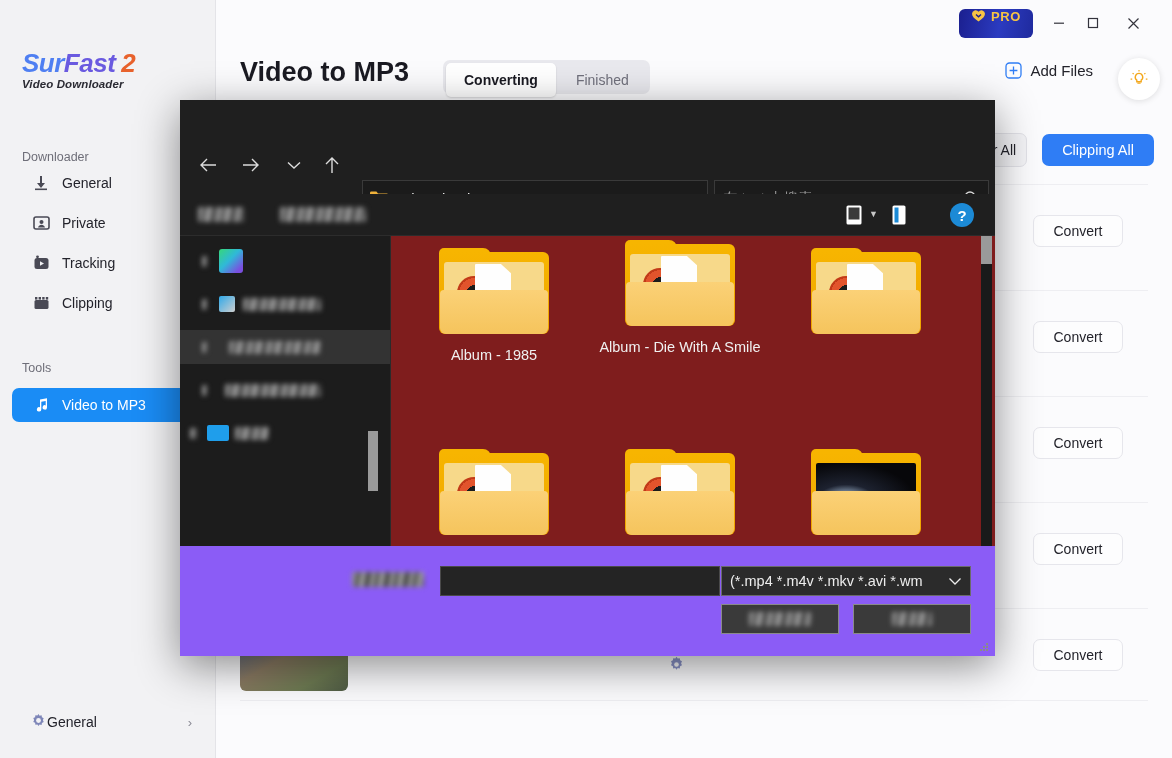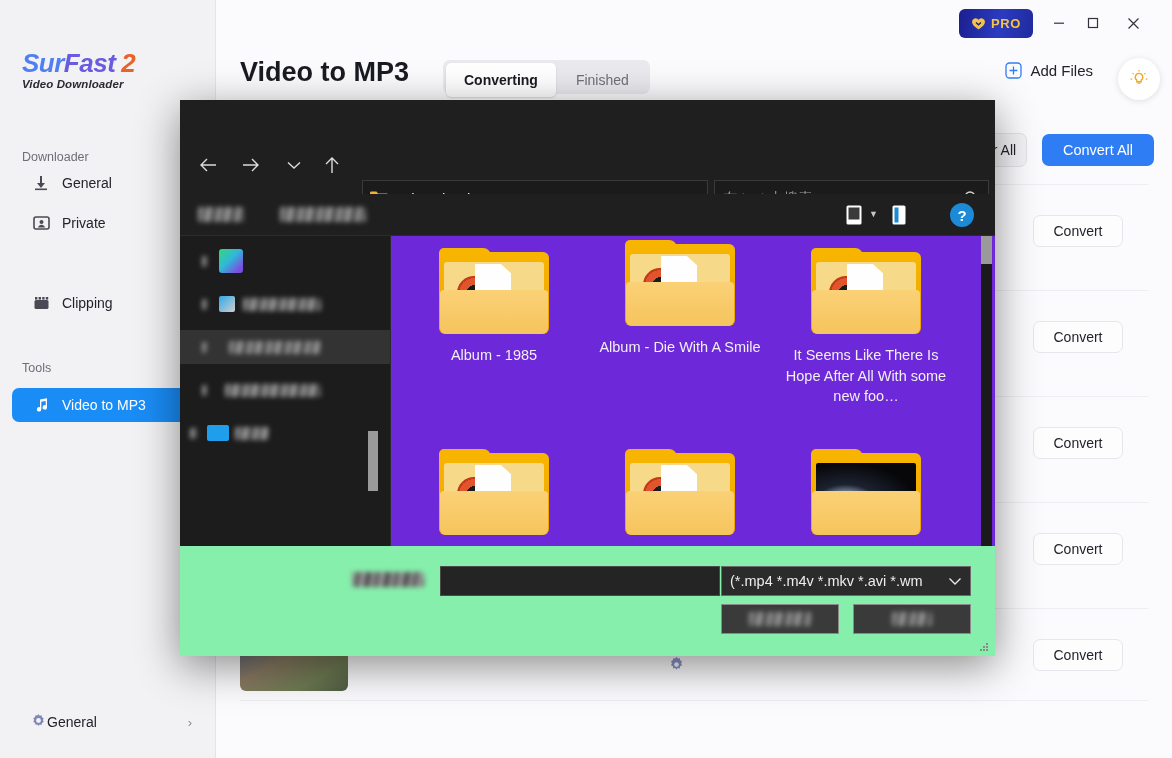--- a/index.html
+++ b/index.html
@@ -40,21 +40,21 @@
     display: flex; align-items: center; padding-left: 18px; font-size: 14px; color: #23232b;
   }
   .settings-row .chev { margin-left: auto; margin-right: 12px; color: #8a8a95; font-size: 13px; }
 
   
   .main { position: absolute; left: 216px; top: 0; width: 956px; height: 758px; background: #fbfbfd; }
   .topbar { position: absolute; left: 0; top: 0; width: 956px; height: 44px; background: #fbfbfd; }
   .pro-badge {
     position: absolute; right: 139px; top: 9px; width: 74px; height: 29px;
     border-radius: 6px; background: linear-gradient(100deg,#1b1f8f 0%,#2b3bc0 55%,#1f2a9e 100%);
-    display: flex; align-items: center; justify-content: center; gap: 5px;
+    display: flex; align-items: flex-start; justify-content: center; gap: 5px;
     color: #f6c444; font-size: 13px; font-weight: bold; letter-spacing: 0.6px;
   }
   .wbtn { position: absolute; top: 10px; width: 28px; height: 26px;
     display: flex; align-items: center; justify-content: center; color: #33333c; }
   .page-title { position: absolute; left: 24px; top: 57px; font-size: 27px; font-weight: bold; color: #1a1a22; }
   .tabs {
     position: absolute; left: 227px; top: 60px; height: 34px; border-radius: 7px;
     background: #e9e9ee; display: flex; padding: 3px; gap: 2px;
   }
   .tab { height: 28px; padding: 17px 18px; border-radius: 5px; display: flex; align-items: center;
@@ -126,21 +126,21 @@
   .viewicon { position: absolute; top: 10px; width: 22px; height: 22px; }
   .help-circ { position: absolute; left: 770px; top: 9px; width: 24px; height: 24px; border-radius: 12px;
     background: #1c8ad6; color: #fff; display: flex; align-items: center; justify-content: center;
     font-size: 15px; font-weight: bold; }
 
   .dlg-left { position: absolute; left: 0; top: 136px; width: 210px; height: 310px; background: #1c1c1c; }
   .tree-row { position: absolute; left: 0; width: 210px; height: 34px; display: flex; align-items: center; }
   .tree-row.sel { background: #333333; }
   .dlg-sep { position: absolute; left: 210px; top: 136px; width: 1px; height: 310px; background: #2b2b2b; }
   .dlg-files { position: absolute; left: 211px; top: 136px; width: 604px; height: 310px;
-    background: #6d28d9; overflow: hidden; }
+    background: #7f1d1d; overflow: hidden; }
   .fitem { position: absolute; width: 186px; text-align: center; }
   .folder { position: relative; width: 110px; height: 88px; margin: 0 auto; }
   .fold-back { position: absolute; left: 0; top: 4px; width: 110px; height: 82px; border-radius: 5px 6px 6px 6px;
     background: linear-gradient(180deg,#f7b500 0%,#f0a500 100%); }
   .fold-tab { position: absolute; left: 0; top: 0; width: 52px; height: 14px; border-radius: 5px 8px 0 0;
     background: #f7b500; }
   .fold-inner { position: absolute; left: 5px; top: 14px; width: 100px; height: 54px; border-radius: 3px;
     background: #f7d98a; }
   .fold-front { position: absolute; left: 1px; top: 42px; width: 108px; height: 44px; border-radius: 4px 4px 6px 6px;
     background: linear-gradient(180deg,#fbd177 0%,#f5c45c 100%); }
@@ -148,21 +148,21 @@
     border-radius: 1px; clip-path: polygon(0 0, 72% 0, 100% 22%, 100% 100%, 0 100%); }
   .disc-icon { position: absolute; left: 18px; top: 28px; width: 34px; height: 34px; border-radius: 17px;
     background: radial-gradient(circle at 50% 50%, #1b1b1b 0 32%, #e2542c 32% 62%, #c23a18 62% 100%); }
   .img-thumb { position: absolute; left: 5px; top: 14px; width: 100px; height: 52px; border-radius: 2px;
     background: radial-gradient(ellipse at 30% 72%, #ffffff 0 3%, #9fb6d0 3% 9%, #1d2230 30%, #07070a 70%); }
   .flabel { margin-top: 9px; font-size: 14.5px; line-height: 20.5px; color: #f0f0f0; padding: 0 6px; }
   .vscroll { position: absolute; right: 3px; top: 0; width: 11px; height: 310px; background: #1a1a1a; }
   .vthumb { position: absolute; left: 0; top: 123px; width: 11px; height: 28px; background: #9a9a9a; }
   .leftscroll { position: absolute; left: 188px; top: 195px; width: 10px; height: 60px; background: #9a9a9a; }
 
-  .dlg-bottom { position: absolute; left: 0; top: 446px; width: 815px; height: 110px; background: #86efac; }
+  .dlg-bottom { position: absolute; left: 0; top: 446px; width: 815px; height: 110px; background: #8b5cf6; }
   .fnamebox { position: absolute; left: 260px; top: 20px; width: 280px; height: 30px;
     border: 1px solid #4a4a4a; background: #242424; }
   .filterbox { position: absolute; left: 541px; top: 20px; width: 250px; height: 30px;
     border: 1px solid #6a6a6a; background: #2b2b2b; display: flex; align-items: center;
     padding: 0 8px; color: #ededed; font-size: 14.5px; white-space: nowrap; overflow: hidden; }
   .dbtn { position: absolute; top: 58px; height: 30px; border: 1px solid #8a8a8a;
     background: #3a3a3a; display: flex; align-items: center; justify-content: center; }
   .grip { position: absolute; right: 5px; bottom: 4px; width: 12px; height: 12px; }
 </style>
 </head>
@@ -194,20 +194,30 @@
     <div class="nav-item" style="top:166px">
       <span class="ic">
         <svg width="16" height="16" viewBox="0 0 16 16">
             <path d="M7 1h2v7h3l-4 5-4-5h3z" fill="#4a4a55"></path>
             <rect x="2" y="13.5" width="12" height="1.6" fill="#4a4a55"></rect>
           </svg>
       </span>
       <span>General</span>
     </div>
 
+    <div class="nav-item" style="top:246px">
+      <span class="ic">
+        <svg width="17" height="16" viewBox="0 0 17 16">
+            <rect x="1.5" y="3" width="14" height="11" rx="2.5" fill="#4a4a55"></rect>
+            <circle cx="4.5" cy="1.8" r="1.4" fill="#4a4a55"></circle>
+            <path d="M7 6.2l4 2.3-4 2.3z" fill="#f2f2f4"></path>
+          </svg>
+      </span>
+      <span>Tracking</span>
+    </div>
 
     <div class="nav-item" style="top:286px">
       <span class="ic">
         <svg width="17" height="16" viewBox="0 0 17 16">
             <rect x="1.5" y="5" width="14" height="9" rx="1.6" fill="#4a4a55"></rect>
             <rect x="2" y="2" width="2.4" height="2.6" fill="#4a4a55"></rect>
             <rect x="5.6" y="2" width="2.4" height="2.6" fill="#4a4a55"></rect>
             <rect x="9.2" y="2" width="2.4" height="2.6" fill="#4a4a55"></rect>
             <rect x="12.8" y="2" width="2.4" height="2.6" fill="#4a4a55"></rect>
           </svg>
@@ -287,21 +297,21 @@
         <g stroke="#f3a81d" stroke-width="1.2">
             <path d="M10 1v1.6M3.6 4.1l1.1 1.1M16.4 4.1l-1.1 1.1M1.6 10.2h1.6M16.8 10.2h1.6"></path>
           </g>
       </svg>
     </div>
 
     <div class="clear-all">
       <span>Clear All</span>
     </div>
     <div class="convert-all">
-      <span>Convert All</span>
+      <span>Clipping All</span>
     </div>
 
     <div class="convert-btn" style="top:215px">Convert</div>
     <div class="convert-btn" style="top:321px">Convert</div>
     <div class="convert-btn" style="top:427px">Convert</div>
     <div class="convert-btn" style="top:533px">Convert</div>
     <div class="convert-btn" style="top:639px">Convert</div>
 
     <div class="row-div" style="top:184px"></div>
     <div class="row-div" style="top:290px"></div>
@@ -453,21 +463,20 @@
       </div>
       <div class="fitem" style="left:382px;top:12px">
         <div class="folder">
           <div class="fold-tab"></div>
             <div class="fold-back"></div>
             <div class="fold-inner"></div>
           <div class="disc-icon"></div>
             <div class="doc-icon"></div>
             <div class="fold-front"></div>
         </div>
-        <div class="flabel">It Seems Like There Is Hope After All With some new foo…</div>
       </div>
 
       <div class="fitem" style="left:10px;top:213px">
         <div class="folder">
           <div class="fold-tab"></div>
             <div class="fold-back"></div>
             <div class="fold-inner"></div>
           <div class="disc-icon"></div>
             <div class="doc-icon"></div>
             <div class="fold-front"></div>

